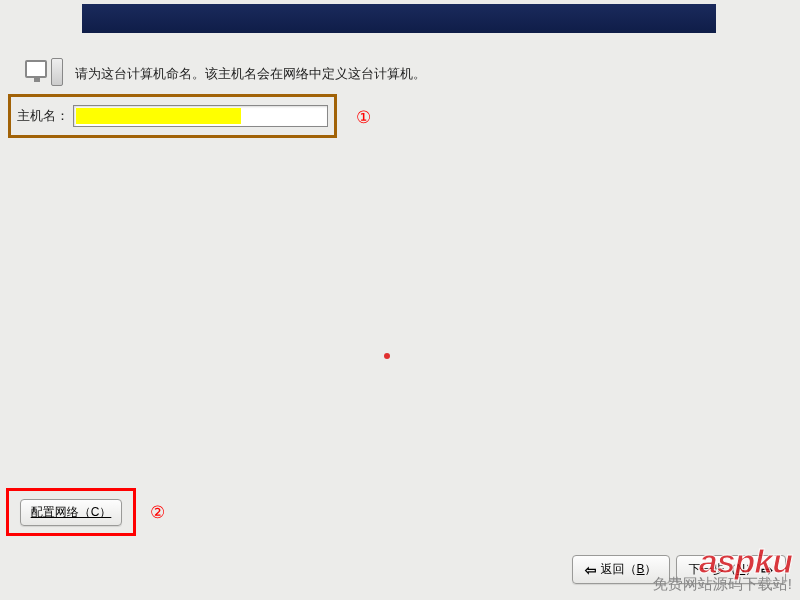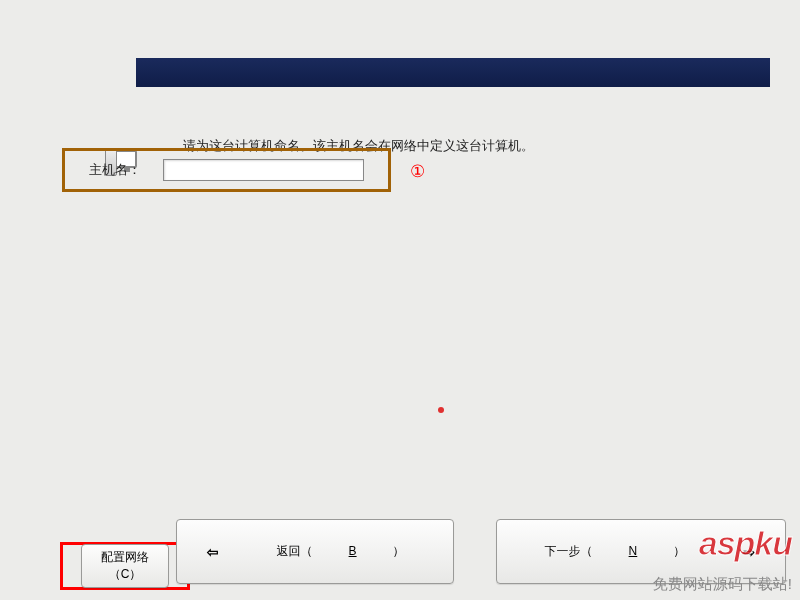--- a/index.html
+++ b/index.html
@@ -1,15 +1,15 @@
 <!DOCTYPE html>
 <html><head>
   <meta charset="utf-8">
   <style>
-    * { margin: 18px; padding: 0; box-sizing: border-box; }
+    * { margin: 0; padding: 0; box-sizing: border-box; }
     body {
       width: 800px;
       height: 600px;
       background: #ececea;
       font-family: sans-serif;
       font-size: 13px;
       color: #222;
       position: relative;
       overflow: hidden;
     }
@@ -124,20 +124,21 @@
       justify-content: center;
     }
     .btn {
       background: linear-gradient(to bottom, #fdfdfd, #e8e8e6);
       border: 1px solid #9a9a98;
       border-radius: 4px;
       padding: 4px 10px;
       font-size: 12px;
       cursor: pointer;
       box-shadow: 0 1px 1px rgba(0,0,0,0.1);
+      text-decoration: underline;
     }
     .annotation-2 {
       position: absolute;
       top: 502px;
       left: 150px;
       color: #ff0000;
       font-size: 17px;
     }
     .nav-buttons {
       position: absolute;

